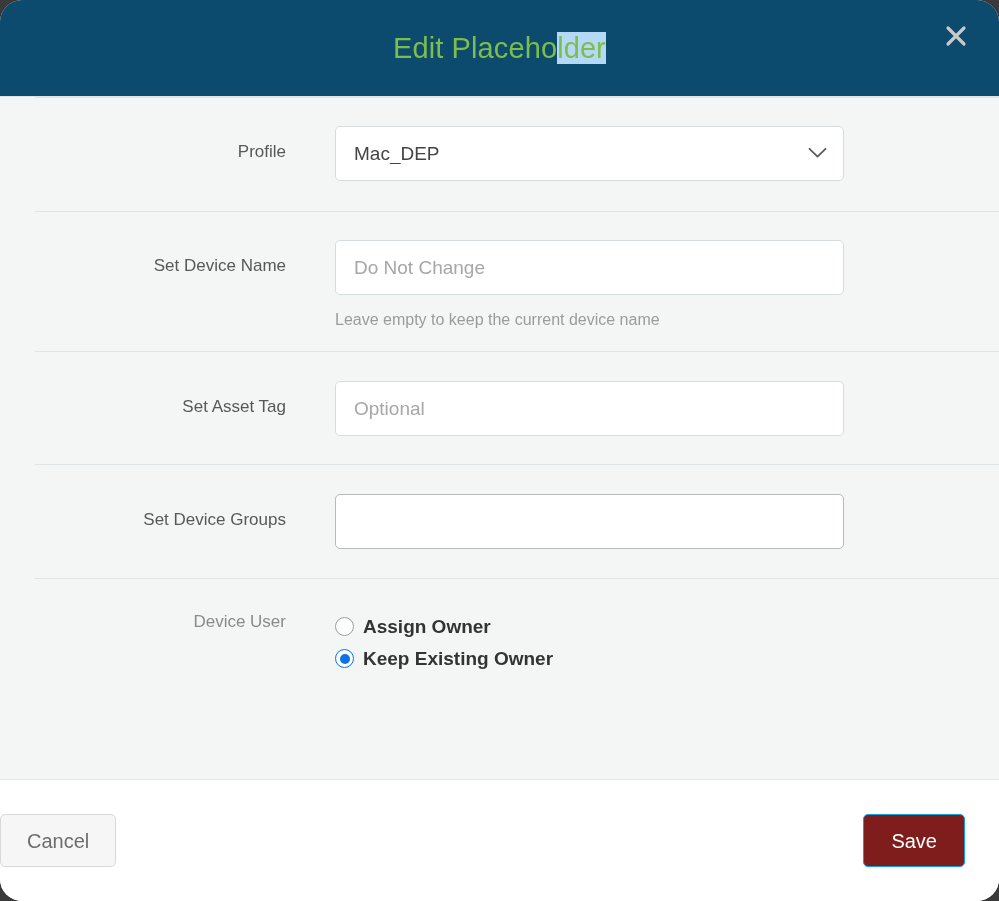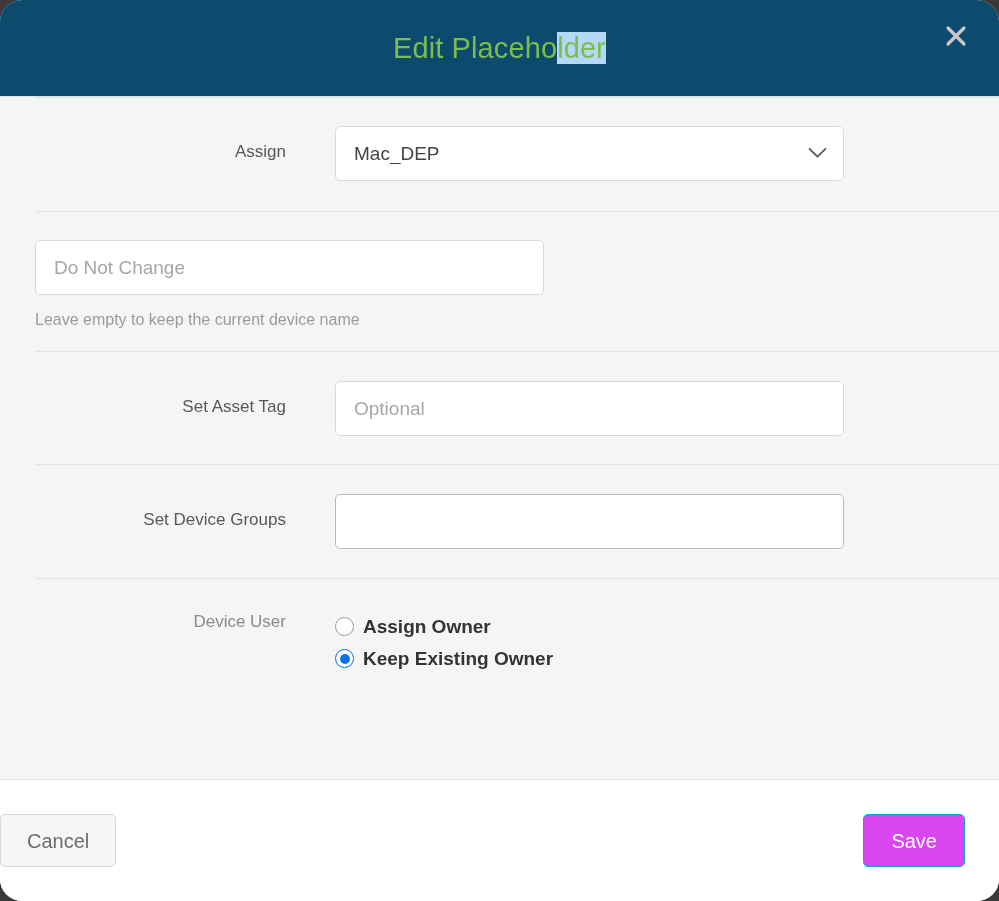--- a/index.html
+++ b/index.html
@@ -215,21 +215,21 @@
   }
   .btn-cancel {
     background: #f6f6f6;
     border: 1px solid #d8d8d8;
     color: #6d6d6d;
     height: 53px;
     padding: 0 26px;
     margin-right: 16px;
   }
   .btn-save {
-    background: #d946ef;
+    background: #7f1d1d;
     border: 1px solid #13a1dc;
     color: #ffffff;
     height: 53px;
     padding: 0 27px;
   }
 
   
   .pad-r1 { padding: 28px 0 30px 0; }
   .pad-r2 { padding: 28px 0 22px 0; }
   .pad-r3 { padding: 29px 0 28px 0; justify-content: center; }
@@ -252,38 +252,39 @@
           <path d="M3 3 L19 19 M19 3 L3 19" stroke="#c9c9c9" stroke-width="3.2" stroke-linecap="round"></path>
         </svg>
       </span>
     </div>
   </div>
 
   <div class="modal-body">
 
     <div class="form-row first pad-r1">
       <div class="row-inner">
-        <div class="field-label label-mid">Assign</div>
+        <div class="field-label label-mid">Profile</div>
         <div class="field-control">
           <div class="select-wrap">
             <select class="ctl-select">
               <option>Mac_DEP</option>
             </select>
             <span class="chev">
               <svg width="19" height="12" viewBox="0 0 19 12" aria-hidden="true">
                 <path d="M1.5 1.8 L9.5 9.6 L17.5 1.8" fill="none" stroke="#595959" stroke-width="1.8" stroke-linecap="round" stroke-linejoin="round"></path>
               </svg>
             </span>
           </div>
         </div>
       </div>
     </div>
 
     <div class="form-row pad-r2">
       <div class="row-inner">
+        <div class="field-label label-mid">Set Device Name</div>
         <div class="field-control">
           <input class="ctl-input" type="text" placeholder="Do Not Change" style="">
           <div class="help-text">Leave empty to keep the current device name</div>
         </div>
       </div>
     </div>
 
     <div class="form-row pad-r3">
       <div class="row-inner">
         <div class="field-label label-mid">Set Asset Tag</div>

